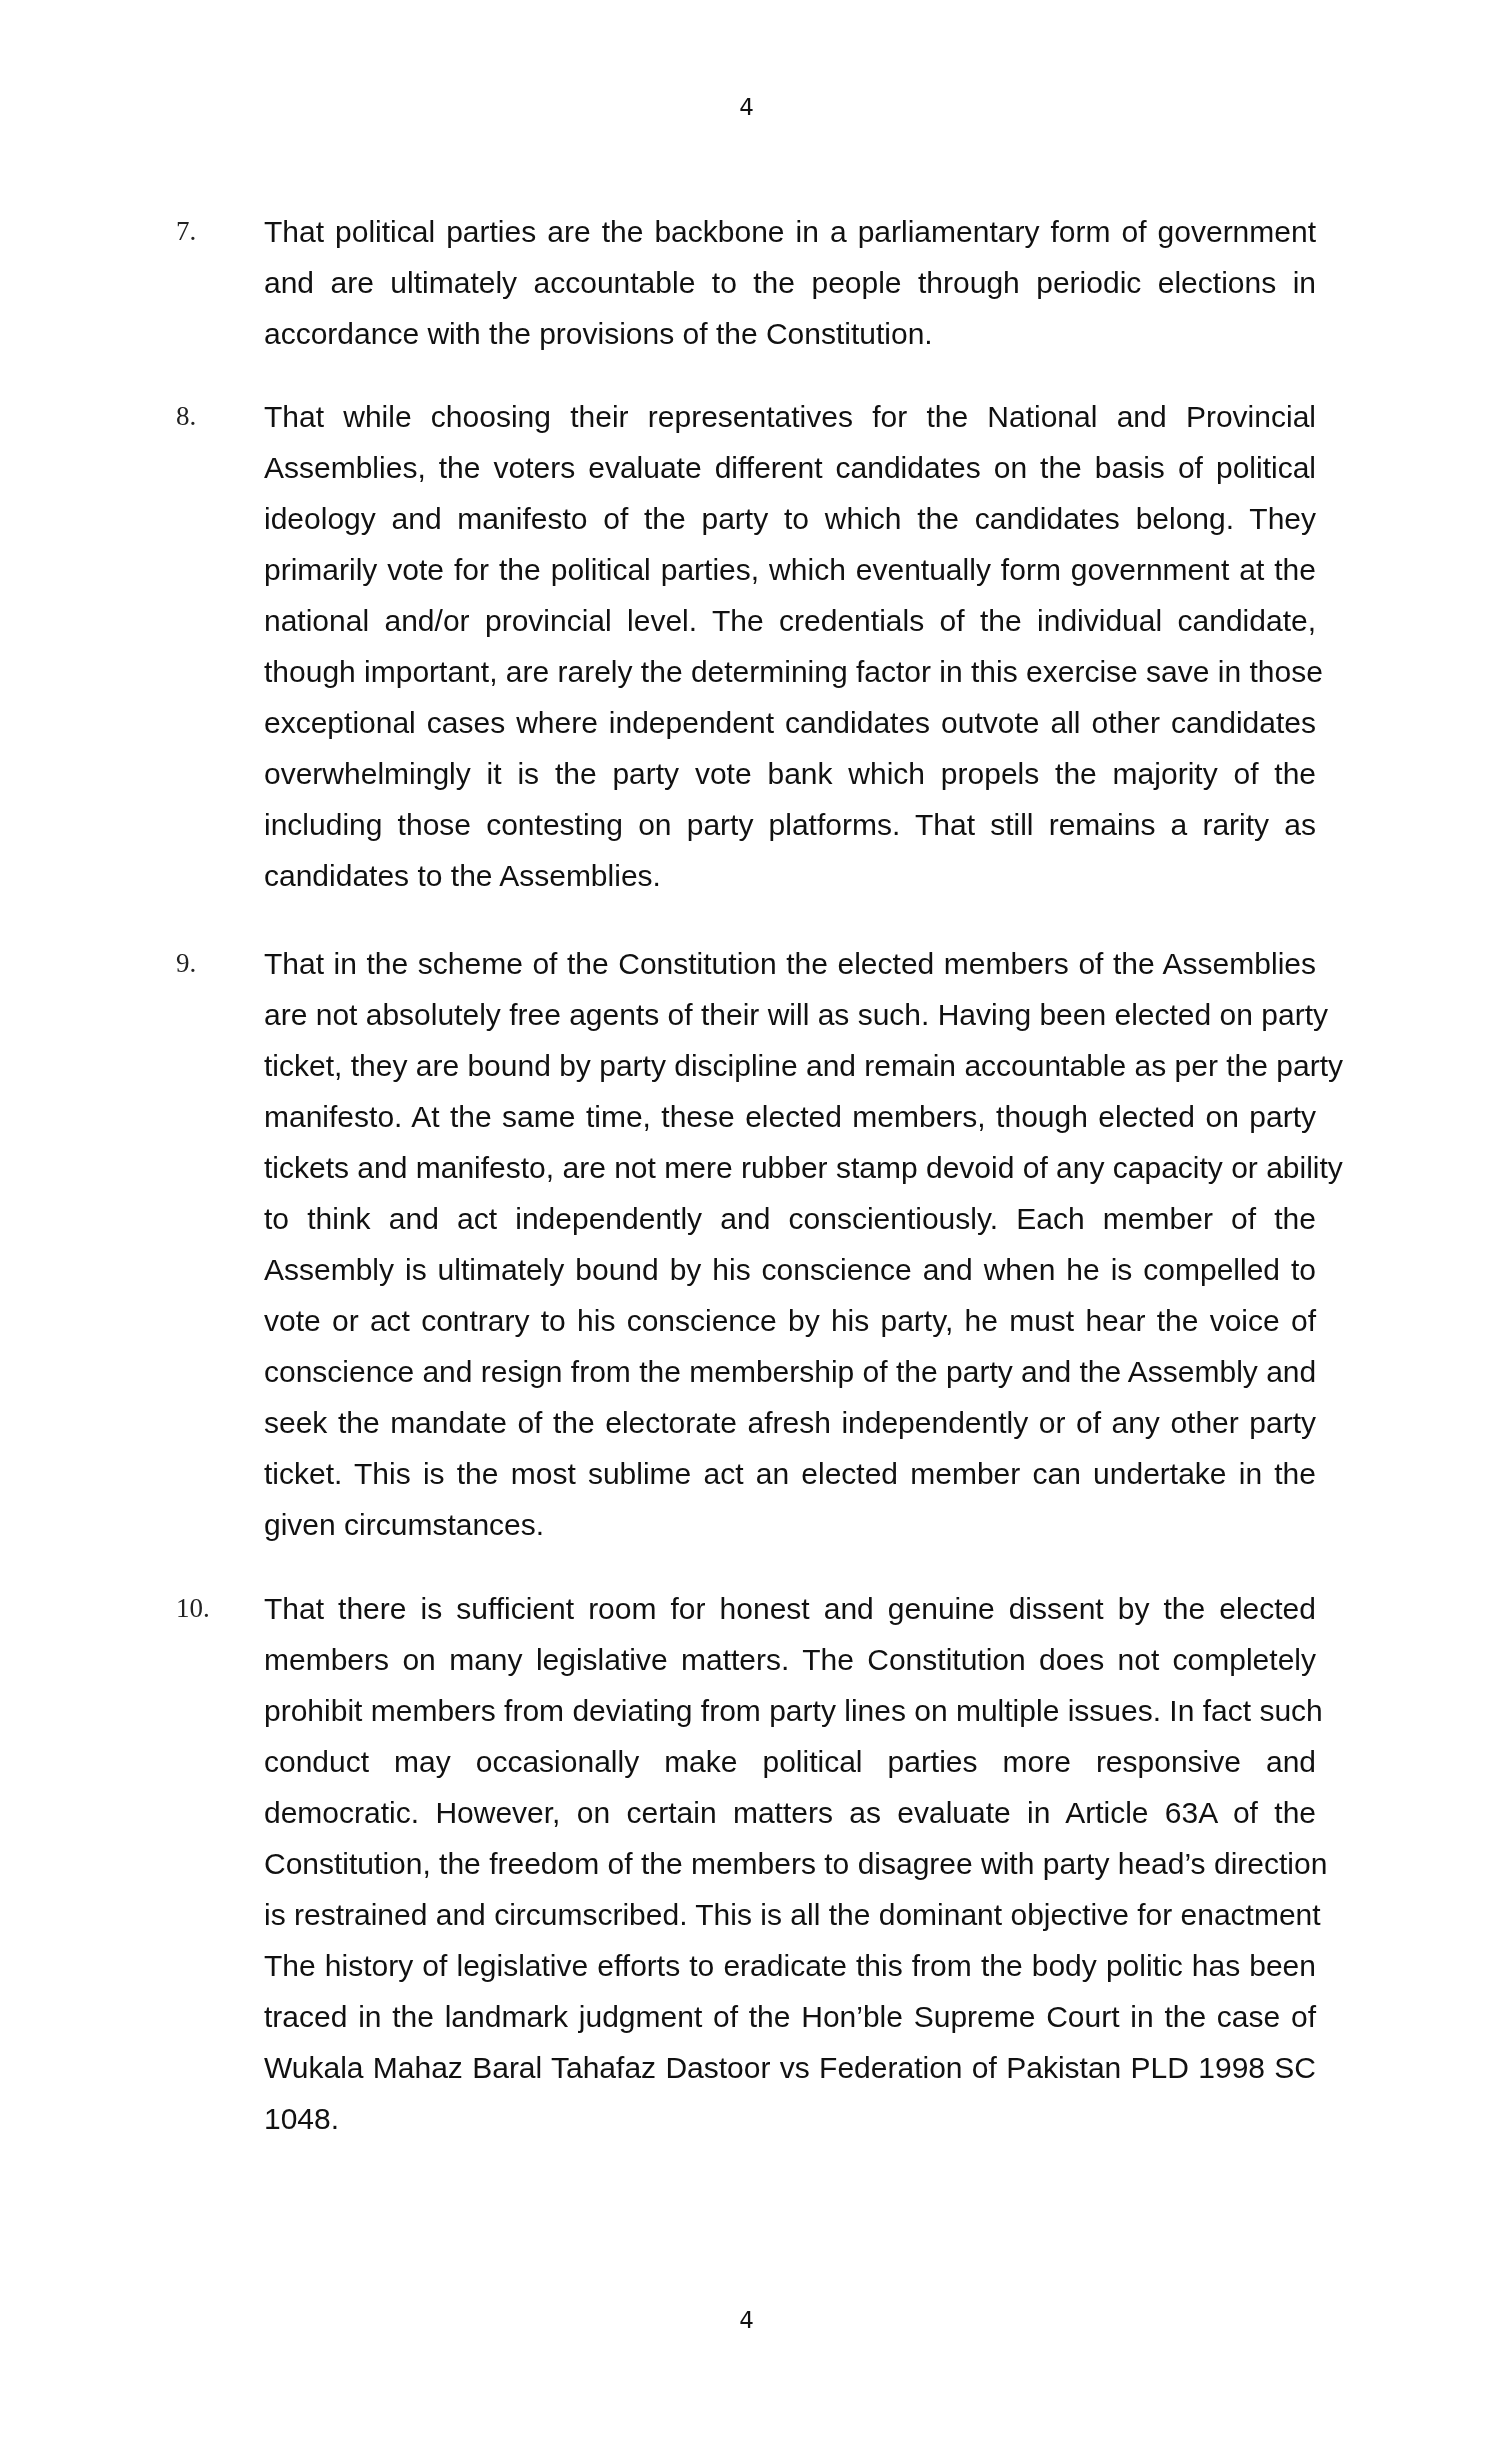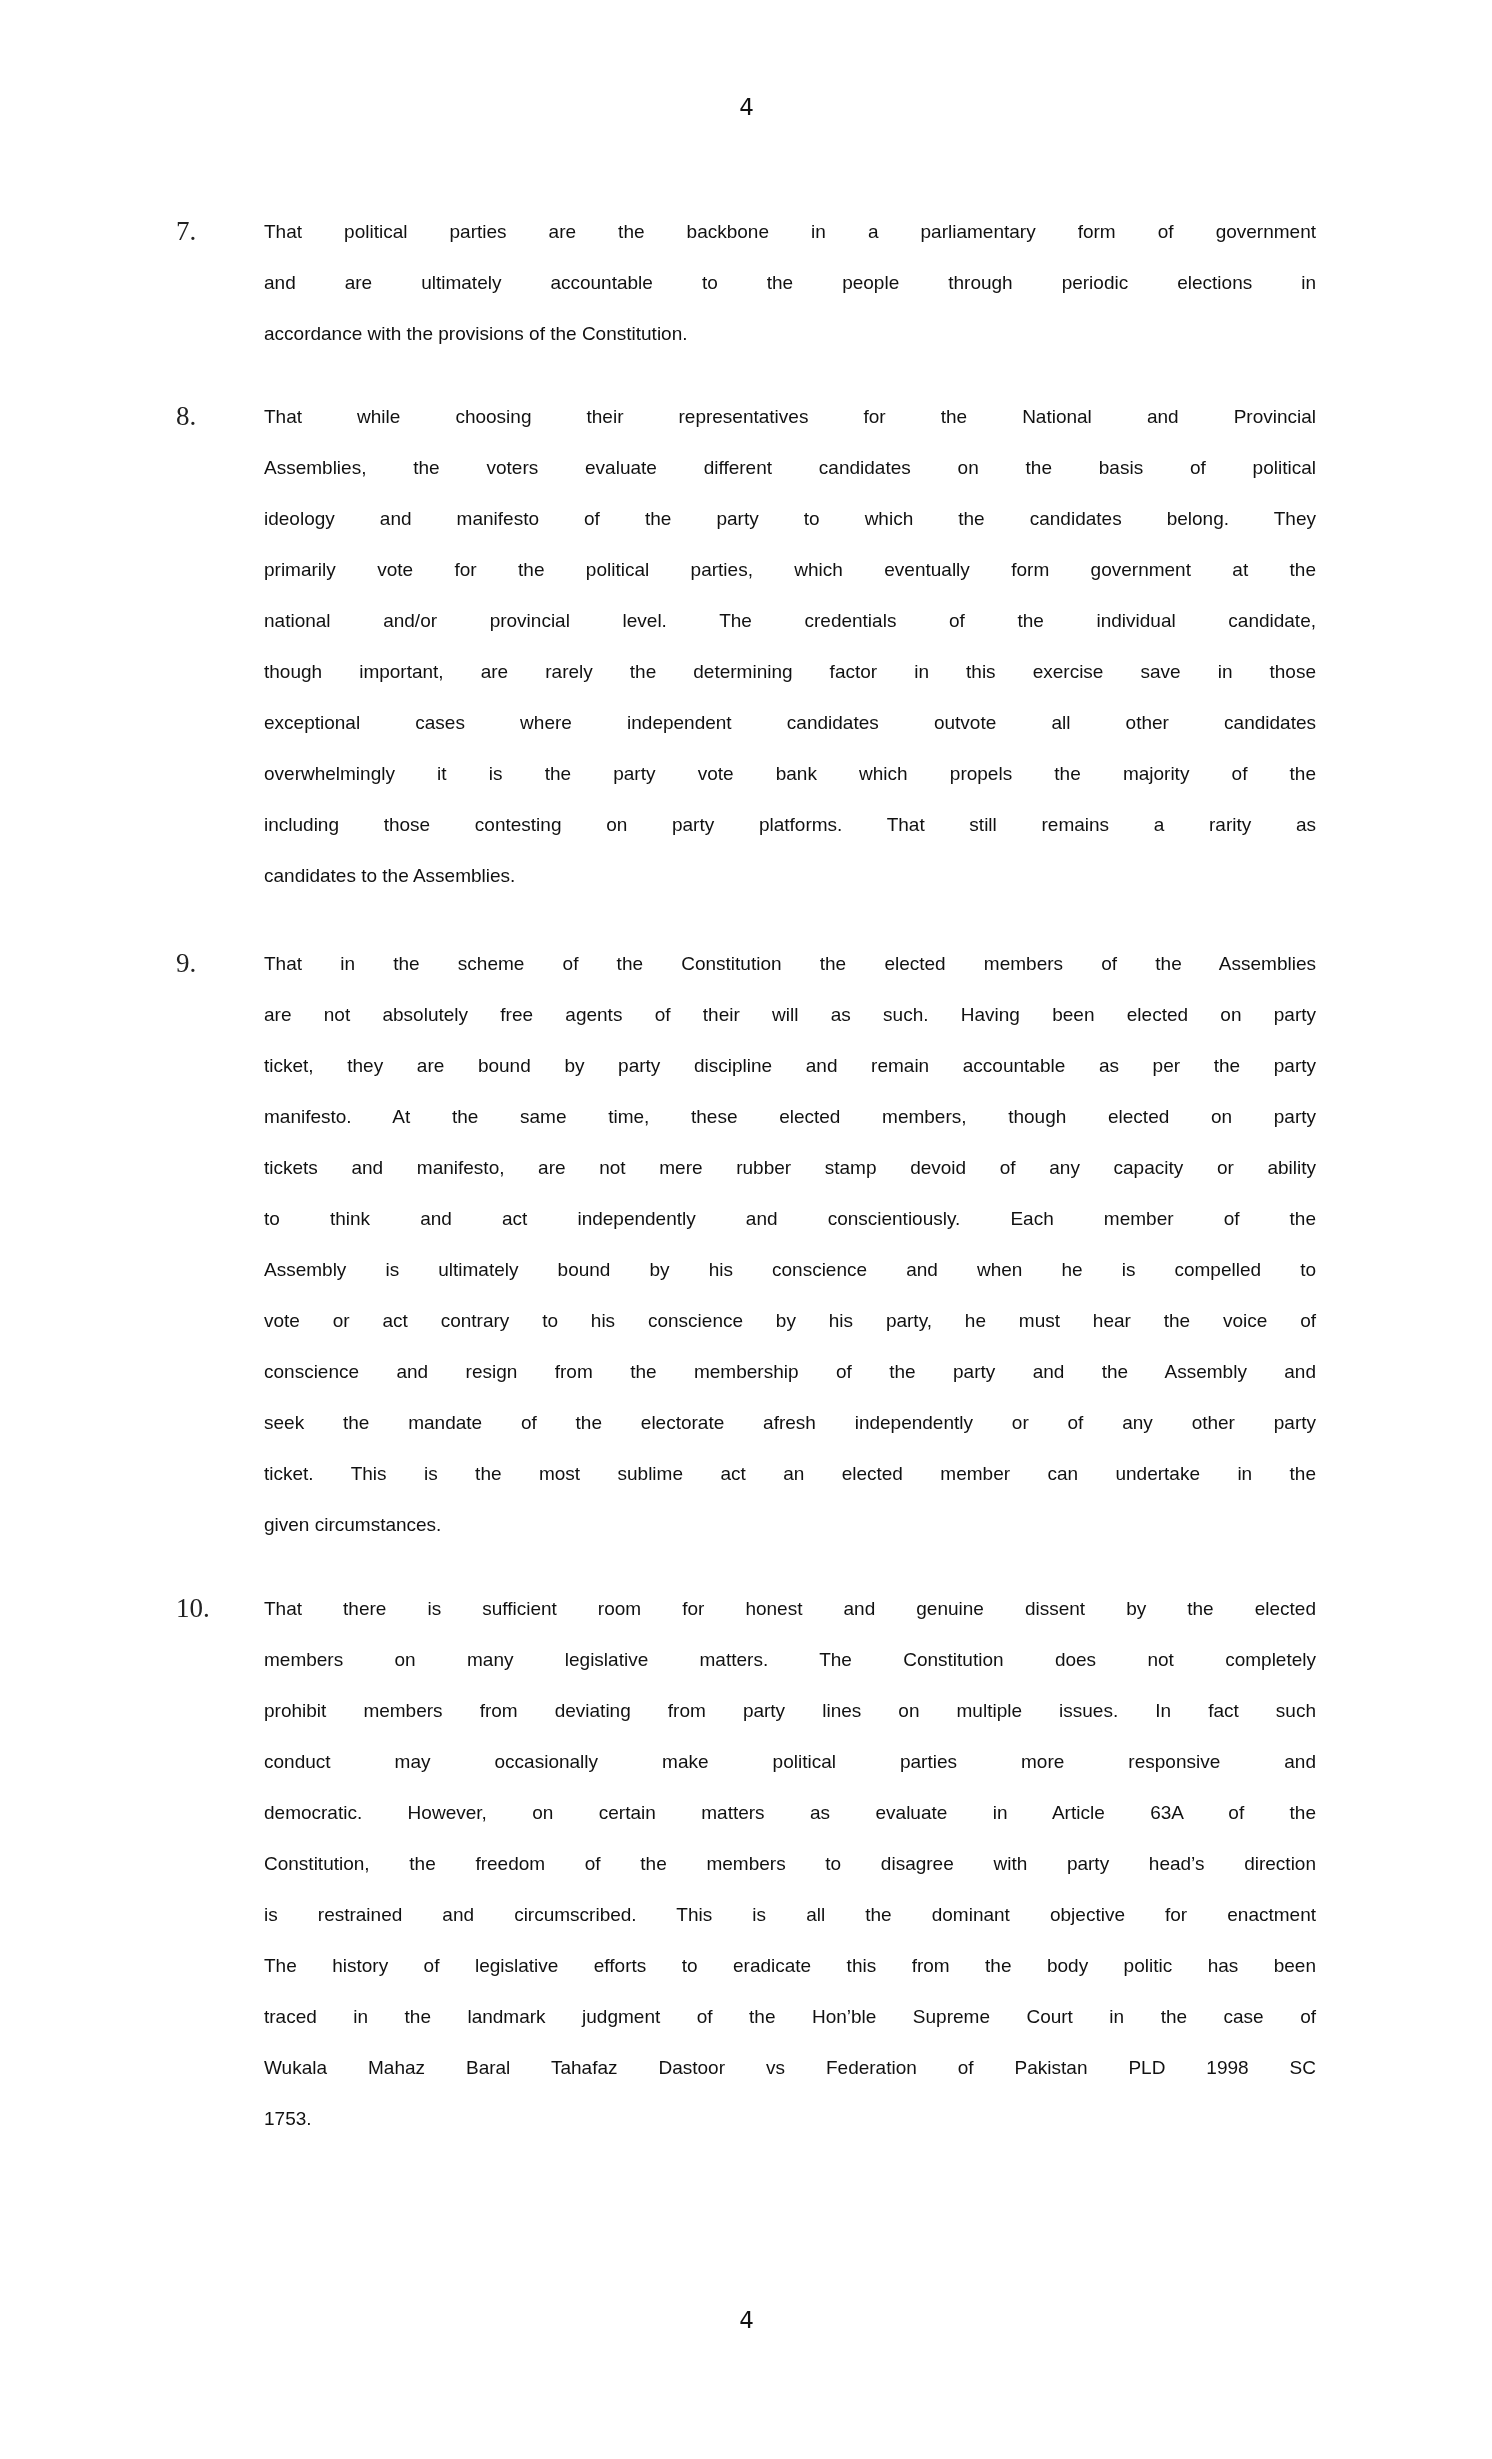--- a/index.html
+++ b/index.html
@@ -10,21 +10,21 @@
   }
   #page-num-top { top: 96px; }
   #page-num-bottom { top: 2309px; }
   .para { position: absolute; left: 0; width: 1493px; }
   .num {
     position: absolute; left: 176px;
     font-family: "Liberation Serif", serif; font-size: 27px; line-height: 51px; color: #222;
   }
   .body {
     position: absolute; left: 264px; width: 1052px;
-    font-family: "Liberation Sans", sans-serif; font-size: 19px; line-height: 51px; color: #111;
+    font-family: "Liberation Sans", sans-serif; font-size: 30px; line-height: 51px; color: #111;
   }
   .line {
     display: block; height: 51px; white-space: nowrap;
     text-align: justify; text-align-last: justify; text-justify: inter-word;
   }
   .line.last { text-align: right; text-align-last: left; }
 </style>
 </head>
 <body>
 
@@ -79,18 +79,18 @@
       <span class="line">That there is sufficient room for honest and genuine dissent by the elected</span>
       <span class="line">members on many legislative matters. The Constitution does not completely</span>
       <span class="line">prohibit members from deviating from party lines on multiple issues. In fact such</span>
       <span class="line">conduct may occasionally make political parties more responsive and</span>
       <span class="line">democratic. However, on certain matters as evaluate in Article 63A of the</span>
       <span class="line">Constitution, the freedom of the members to disagree with party head’s direction</span>
       <span class="line">is restrained and circumscribed. This is all the dominant objective for enactment</span>
       <span class="line">The history of legislative efforts to eradicate this from the body politic has been</span>
       <span class="line">traced in the landmark judgment of the Hon’ble Supreme Court in the case of</span>
       <span class="line">Wukala Mahaz Baral Tahafaz Dastoor vs Federation of Pakistan  PLD 1998 SC</span>
-      <span class="line last">1753.</span>
+      <span class="line last">1048.</span>
     </div>
 </div>
 
 <div id="page-num-bottom" class="page-num">4</div>
 
 
 </body></html>

